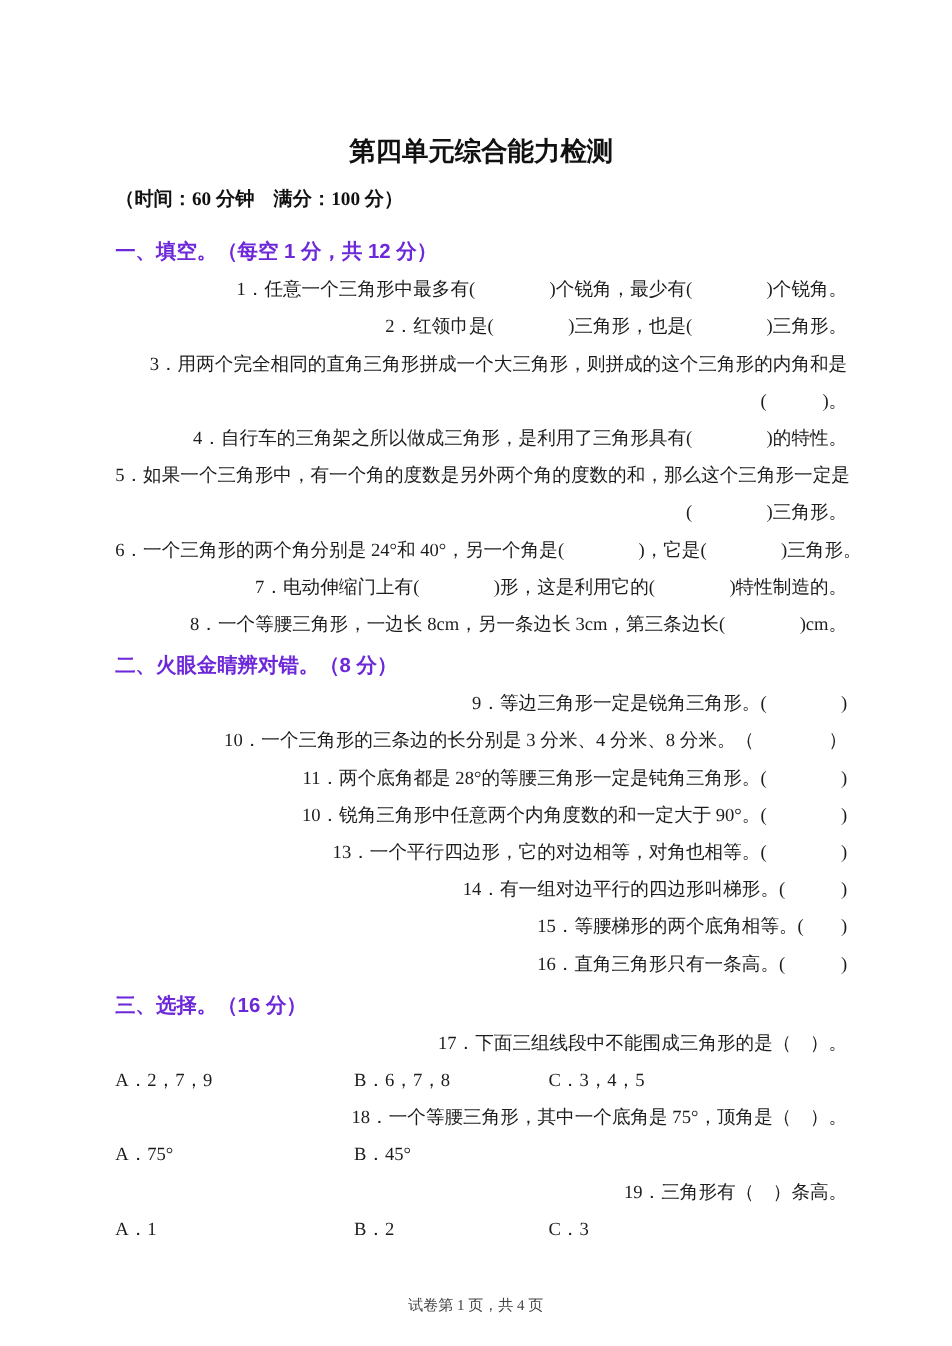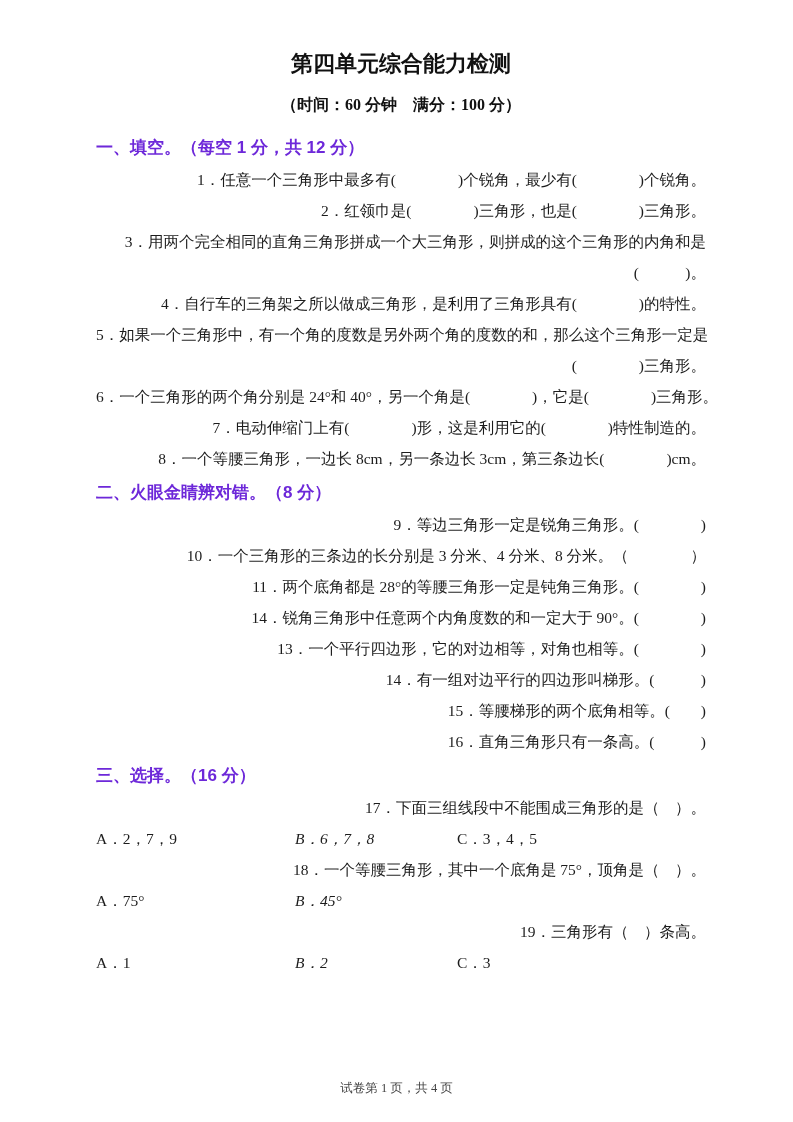--- a/index.html
+++ b/index.html
@@ -7,37 +7,36 @@
     position: relative;
     width: 793px;
     height: 1122px;
     margin: 0 auto;
     background: #ffffff;
     overflow: hidden;
     font-family: "Liberation Serif", "DejaVu Serif", serif;
     color: #1c1c1c;
   }
   .content {
-    padding: 48px 87px 0 96px;
+    padding: 110px 87px 0 96px;
   }
   .doc-title {
     margin: 0;
     font-family: "Liberation Sans", "DejaVu Sans", sans-serif;
     font-size: 22px;
     font-weight: 700;
     line-height: 32px;
     text-align: center;
     color: #111111;
   }
   .doc-subtitle {
     margin: 12px 0 0 0;
     font-size: 16px;
     font-weight: 700;
     line-height: 26px;
-    text-align: center;
     color: #111111;
   }
   .section-heading {
     margin: 14px 0 0 0;
     font-family: "Liberation Sans", "DejaVu Sans", sans-serif;
     font-size: 17px;
     font-weight: 700;
     line-height: 32px;
     color: #6d28d9;
   }
@@ -53,21 +52,21 @@
     white-space: nowrap;
     text-align: right;
   }
   .opts {
     display: flex;
     font-size: 15.5px;
     line-height: 31px;
   }
   .opt { white-space: nowrap; }
   .opt-a { width: 199px; }
-  .opt-b { width: 162px; font-style: italic; }
+  .opt-b { width: 162px; }
   .opt-c { flex: 1; }
   .footer {
     position: absolute;
     left: 0;
     right: 0;
     bottom: 26px;
     text-align: center;
     font-size: 12.5px;
     line-height: 16px;
     color: #444444;
@@ -91,21 +90,21 @@
     <p class="q">5．如果一个三角形中，有一个角的度数是另外两个角的度数的和，那么这个三角形一定是</p>
     <p class="q">(　　　　)三角形。</p>
     <p class="q">6．一个三角形的两个角分别是 24°和 40°，另一个角是(　　　　)，它是(　　　　)三角形。</p>
     <p class="q">7．电动伸缩门上有(　　　　)形，这是利用它的(　　　　)特性制造的。</p>
     <p class="q">8．一个等腰三角形，一边长 8cm，另一条边长 3cm，第三条边长(　　　　)cm。</p>
 
     <h2 class="section-heading">二、火眼金睛辨对错。（8 分）</h2>
     <p class="q">9．等边三角形一定是锐角三角形。(　　　　)</p>
     <p class="q">10．一个三角形的三条边的长分别是 3 分米、4 分米、8 分米。（　　　　）</p>
     <p class="q">11．两个底角都是 28°的等腰三角形一定是钝角三角形。(　　　　)</p>
-    <p class="q">14．锐角三角形中任意两个内角度数的和一定大于 90°。(　　　　)</p>
+    <p class="q">10．锐角三角形中任意两个内角度数的和一定大于 90°。(　　　　)</p>
     <p class="q">13．一个平行四边形，它的对边相等，对角也相等。(　　　　)</p>
     <p class="q">14．有一组对边平行的四边形叫梯形。(　　　)</p>
     <p class="q">15．等腰梯形的两个底角相等。(　　)</p>
     <p class="q">16．直角三角形只有一条高。(　　　)</p>
 
     <h2 class="section-heading">三、选择。（16 分）</h2>
     <p class="q">17．下面三组线段中不能围成三角形的是（　）。</p>
     <div class="opts">
       <span class="opt opt-a">A．2，7，9</span>
       <span class="opt opt-b">B．6，7，8</span>

